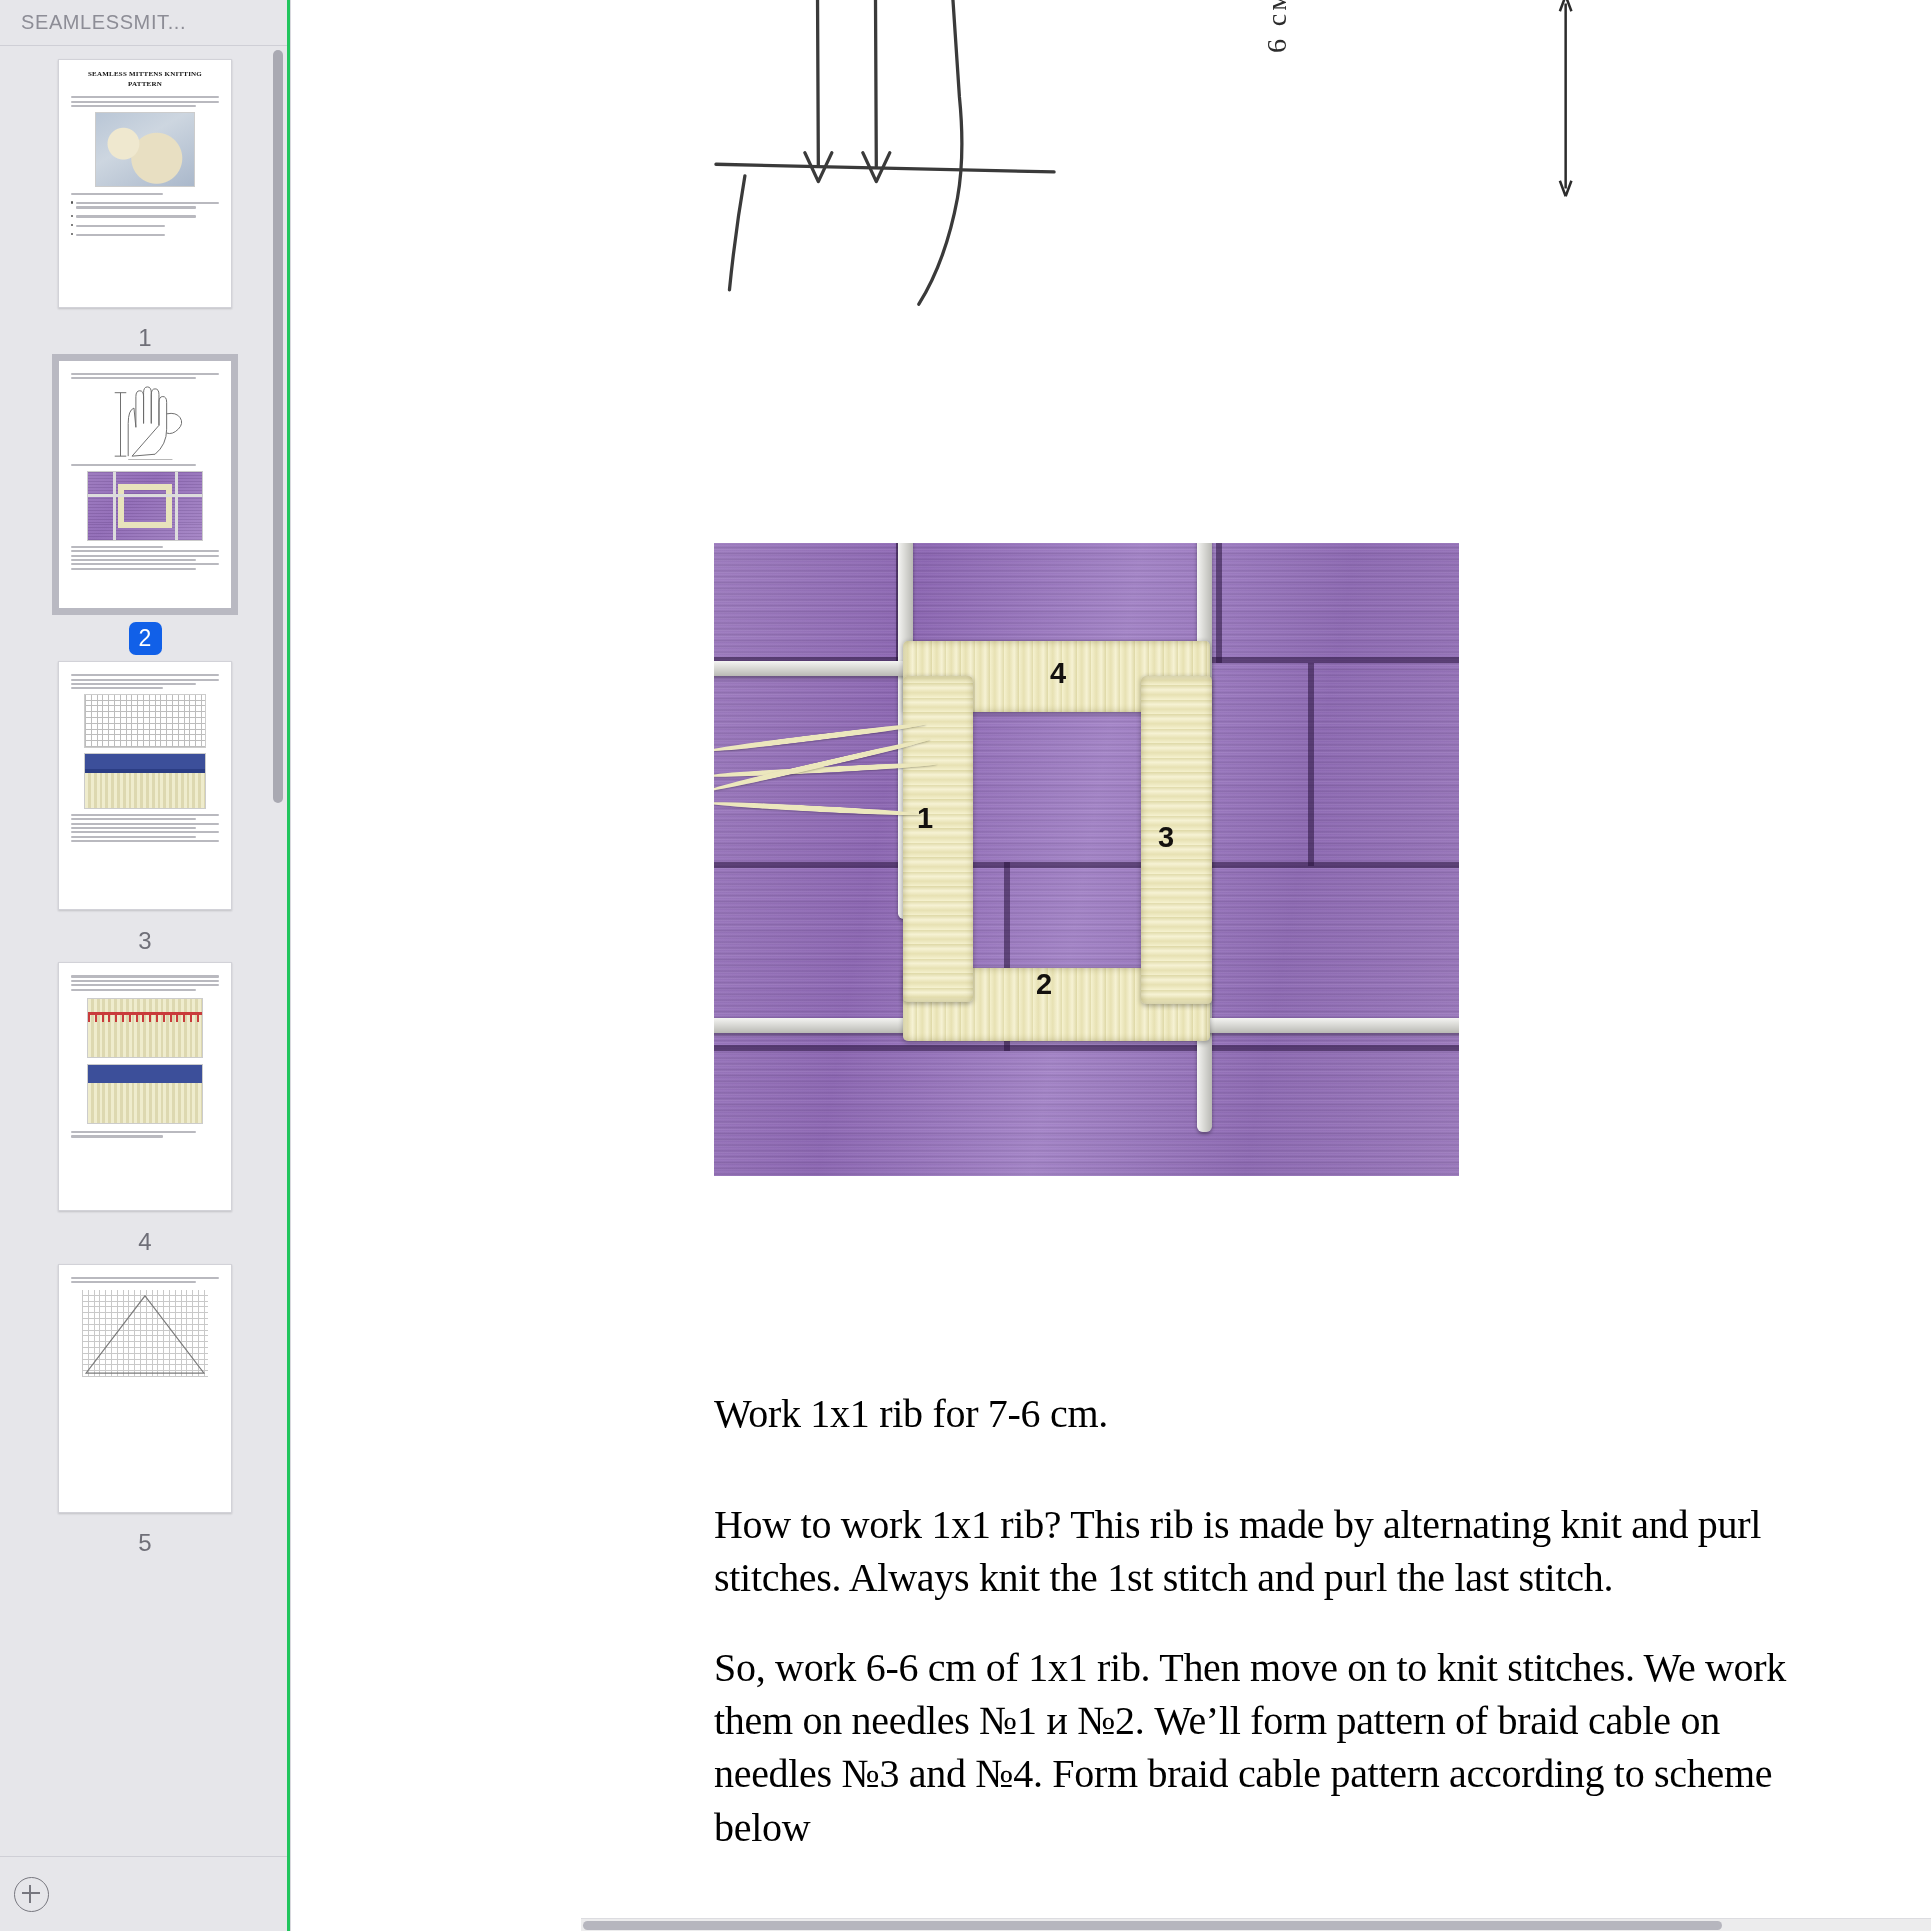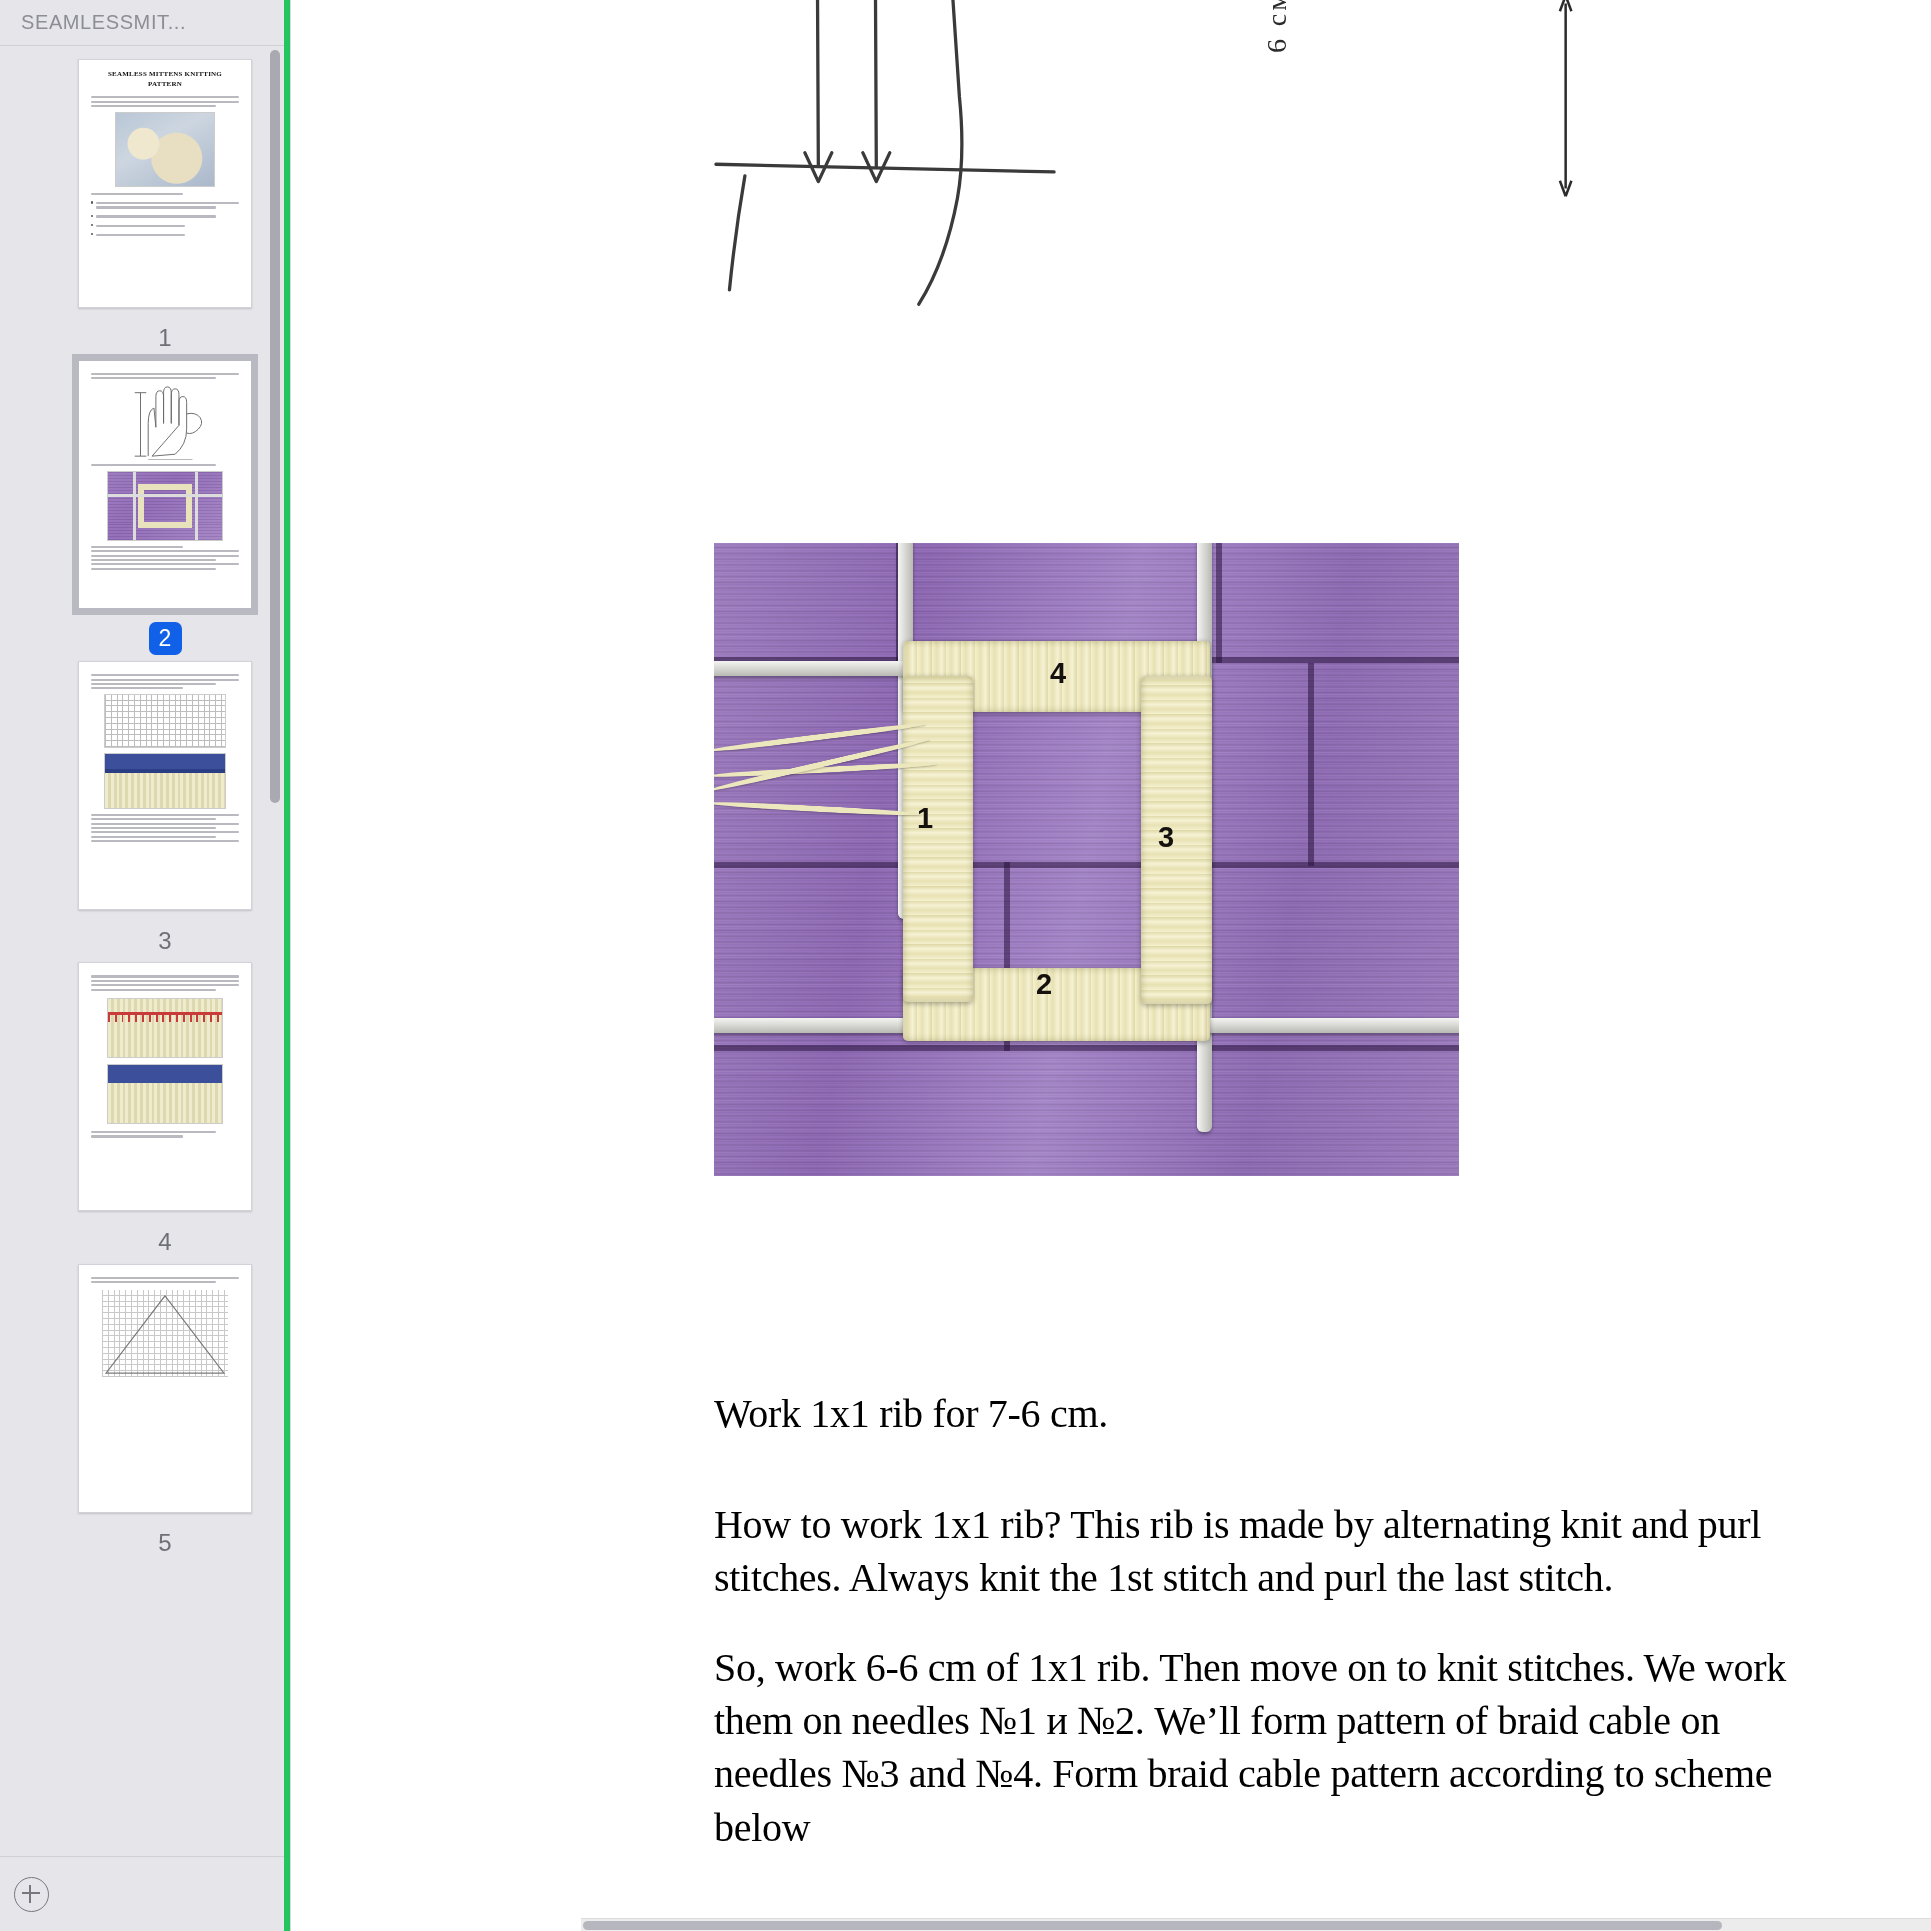--- a/index.html
+++ b/index.html
@@ -10,21 +10,21 @@
     font-family: "Liberation Sans", sans-serif;
     background: #ffffff;
   }
   #app { position: relative; width: 1931px; height: 1931px; display: flex; }
 
   
   .sidebar {
     position: relative;
     width: 290px; height: 1931px;
     background: #e6e6ea;
-    border-right: 6px solid #22c55e;
+    border-right: 3px solid #22c55e;
     flex: 0 0 290px;
     overflow: hidden;
   }
   .sidebar-header {
     height: 46px;
     display: flex; align-items: center;
     padding-left: 21px;
     background: #e6e6ea;
     border-bottom: 1px solid #cfcfd6;
   }
@@ -44,21 +44,20 @@
   }
   .thumb-wrap {
     width: 290px;
     padding-top: 11.6px;
   }
   .thumb-block {
     position: relative;
     width: 290px;
     display: flex; flex-direction: column; align-items: center;
     margin-bottom: 5.8px;
-    margin-left: 20px;
   }
   .thumb-frame {
     position: relative;
     width: 174px;
     height: 249px;
     background: #ffffff;
     border: 1px solid #d2d2d8;
     box-shadow: 0 1px 1.9px rgba(0,0,0,.16);
     overflow: hidden;
   }

